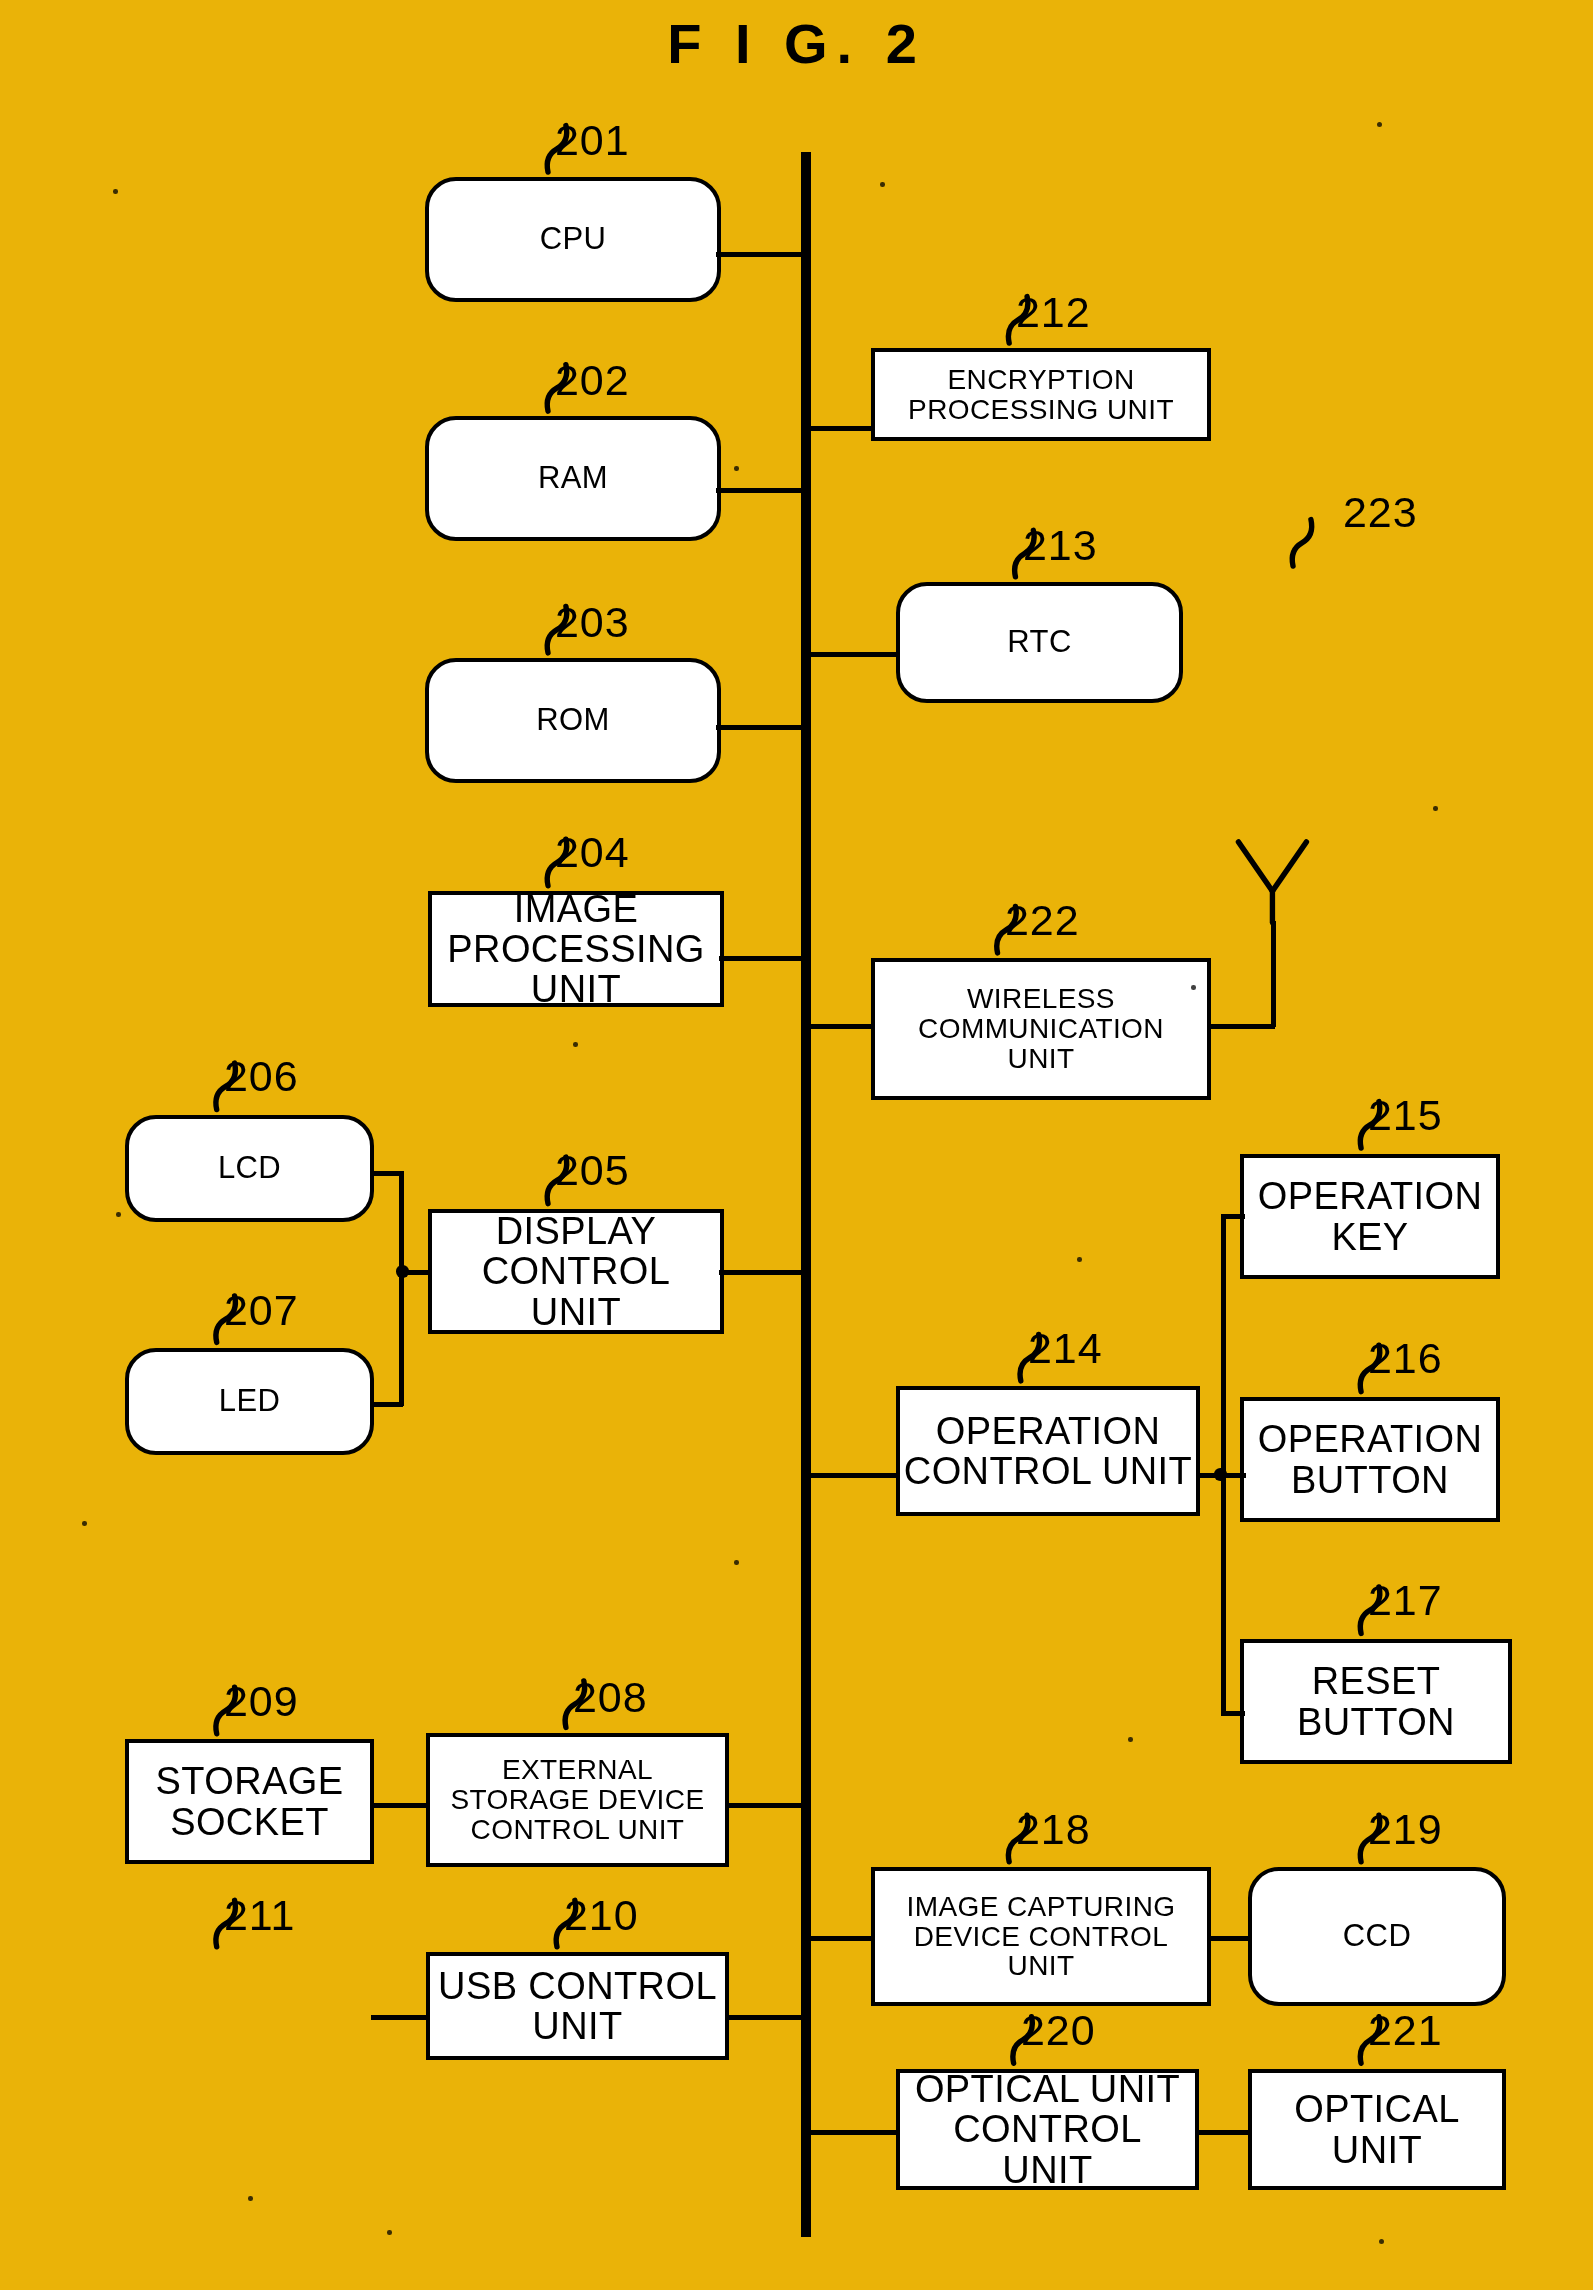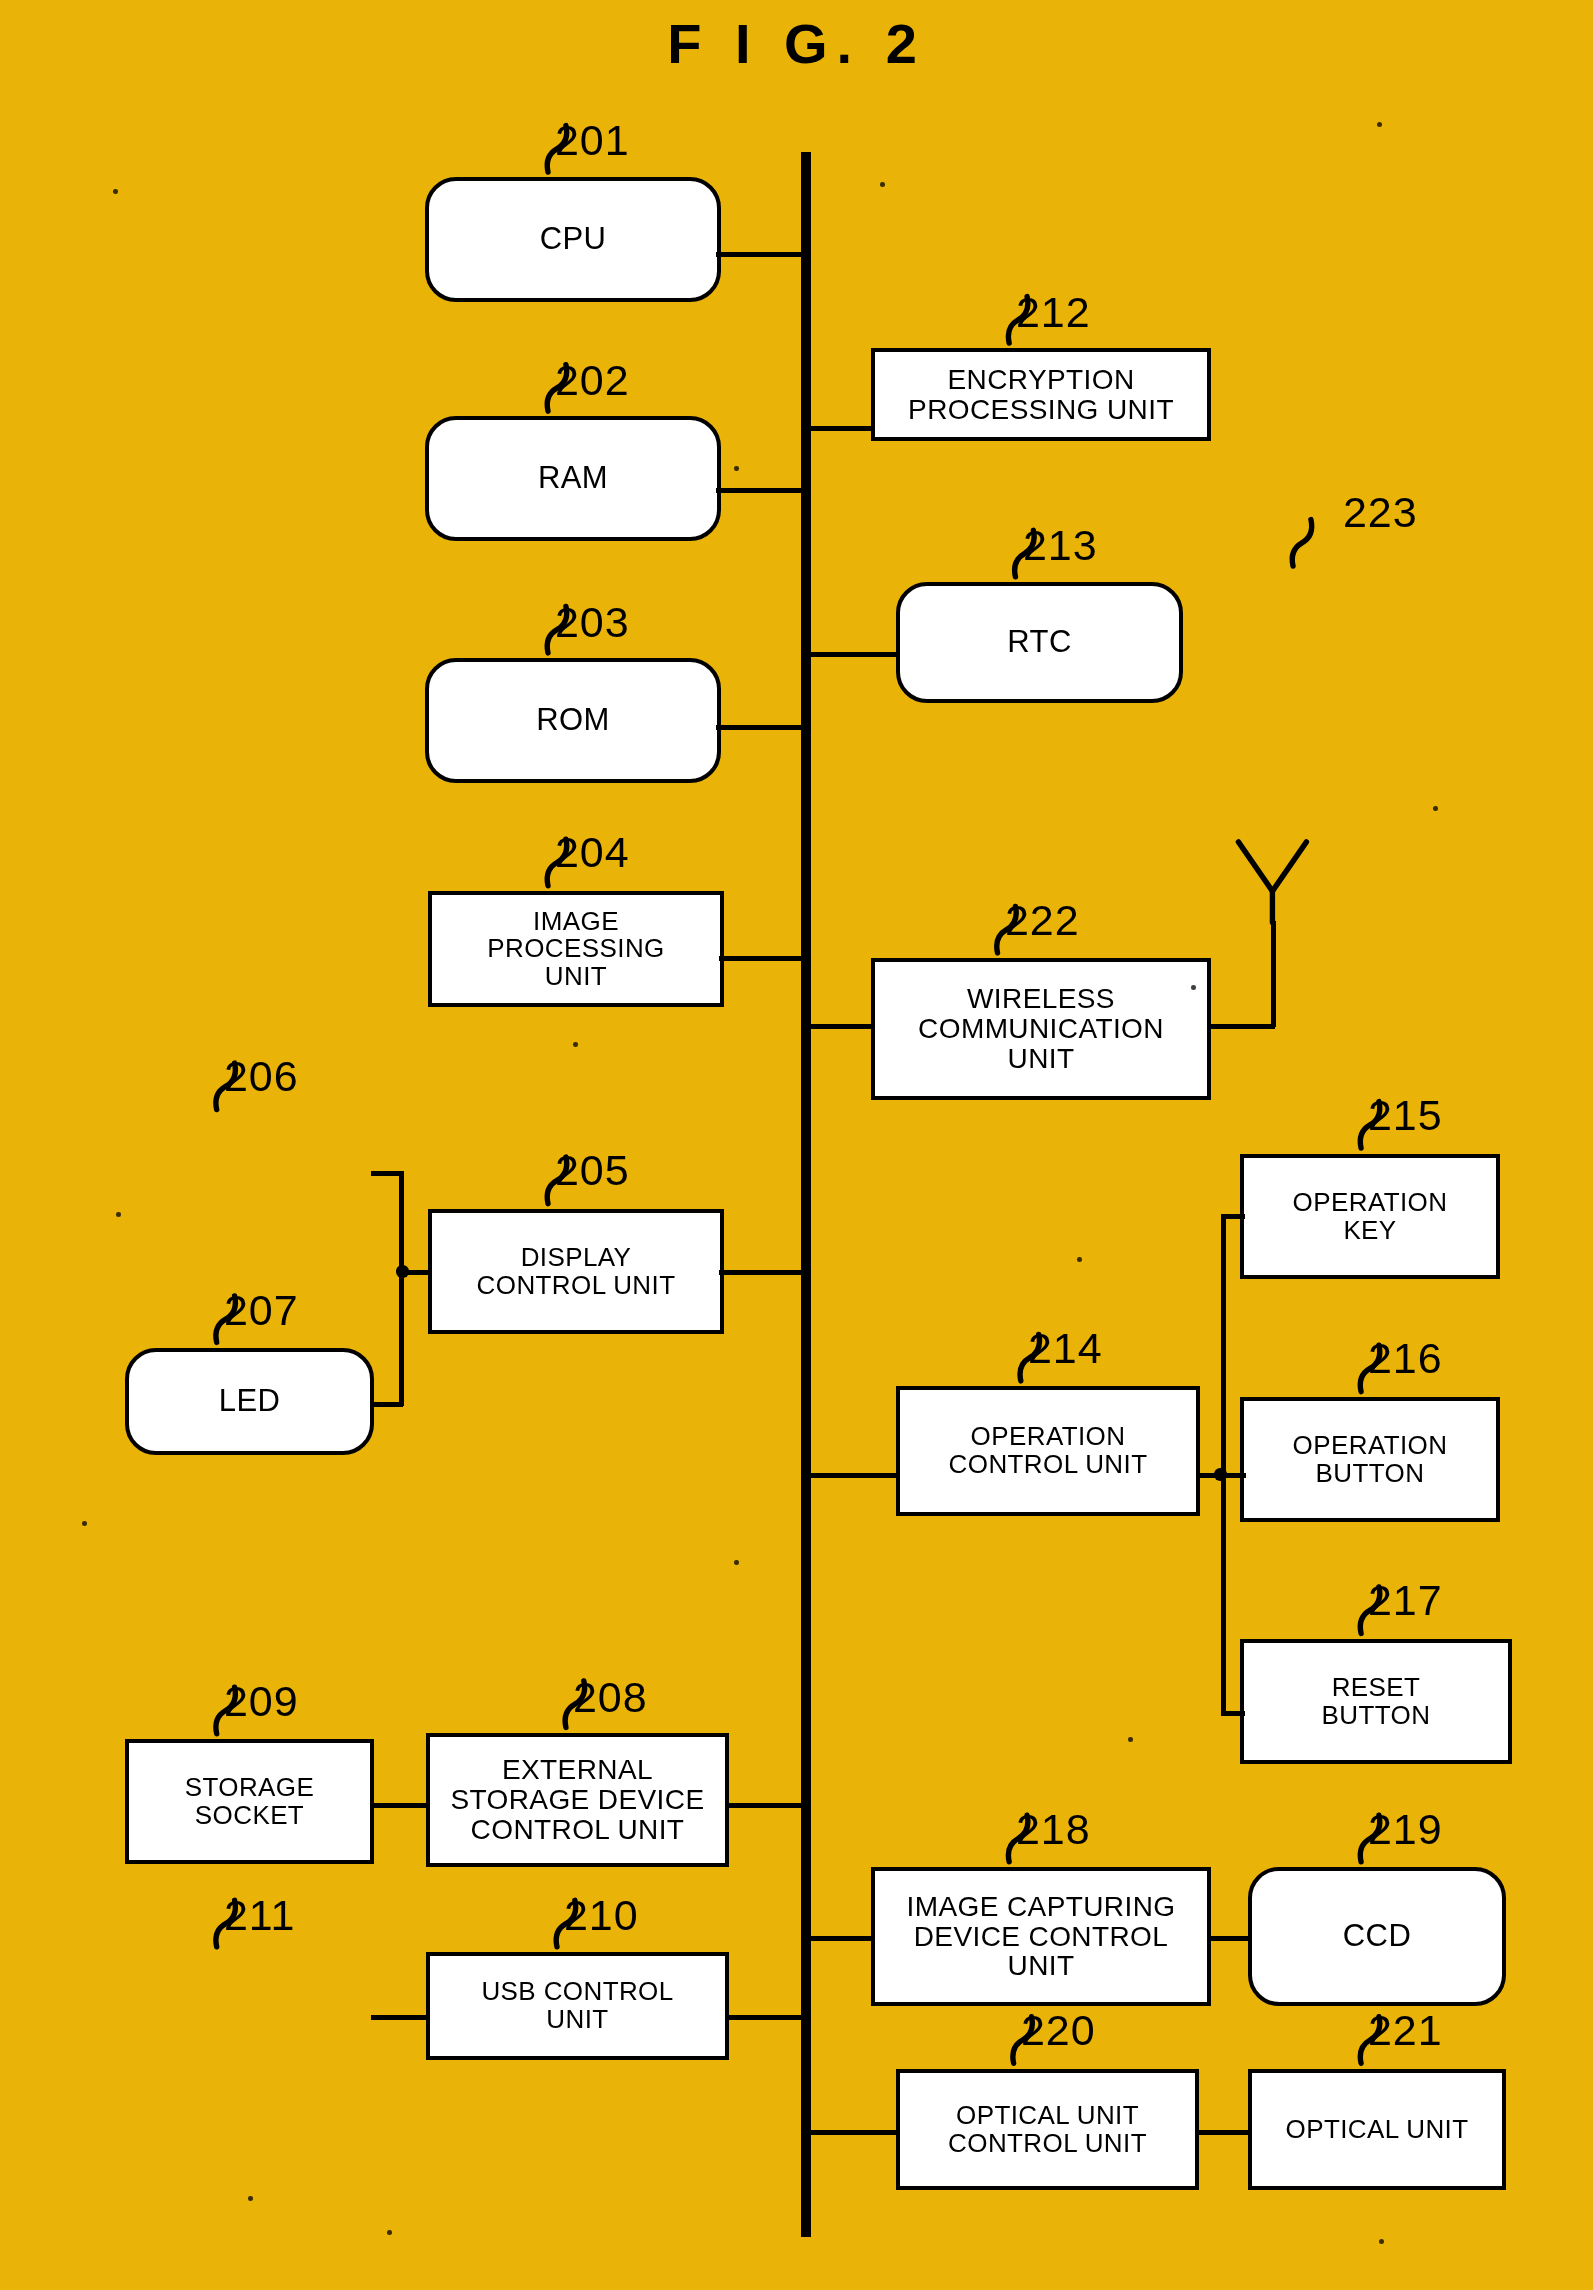--- a/index.html
+++ b/index.html
@@ -30,21 +30,21 @@
   .box{
     position:absolute;
     box-sizing:border-box;
     border:4.5px solid #000;
     background:#fff;
     display:flex;
     align-items:center;
     justify-content:center;
     text-align:center;
     line-height:1.06;
-    font-size:26px;
+    font-size:38px;
     font-family:"Liberation Sans", sans-serif;
     letter-spacing:0.4px;
     white-space:pre-line;
     padding:0 3.6px;
   }
   .box.sm{font-size:28px;}
   .box.lg{font-size:31px;border-radius:31px;}
   
   .ref{
     position:absolute;
@@ -82,20 +82,21 @@
   <div class="box lg" style="left:425px; top:658px; width:296px; height:125px;">ROM</div>
   <div class="ref" style="left:555px; top:598px;">203</div>
   <div class="h-wire" style="left:716px; top:725px; width:89px;"></div>
 
   <div class="box" style="left:428px; top:891px; width:296px; height:116px;">IMAGE
 PROCESSING
 UNIT</div>
   <div class="ref" style="left:555px; top:828px;">204</div>
   <div class="h-wire" style="left:719px; top:956px; width:86px;"></div>
 
+  <div class="box lg" style="left:125px; top:1115px; width:249px; height:107px;">LCD</div>
   <div class="ref" style="left:224px; top:1052px;">206</div>
 
   <div class="box lg" style="left:125px; top:1348px; width:249px; height:107px;">LED</div>
   <div class="ref" style="left:224px; top:1286px;">207</div>
 
   <div class="box" style="left:428px; top:1209px; width:296px; height:125px;">DISPLAY
 CONTROL UNIT</div>
   <div class="ref" style="left:555px; top:1146px;">205</div>
 
   <div class="h-wire" style="left:371px; top:1171px; width:32px;"></div>

